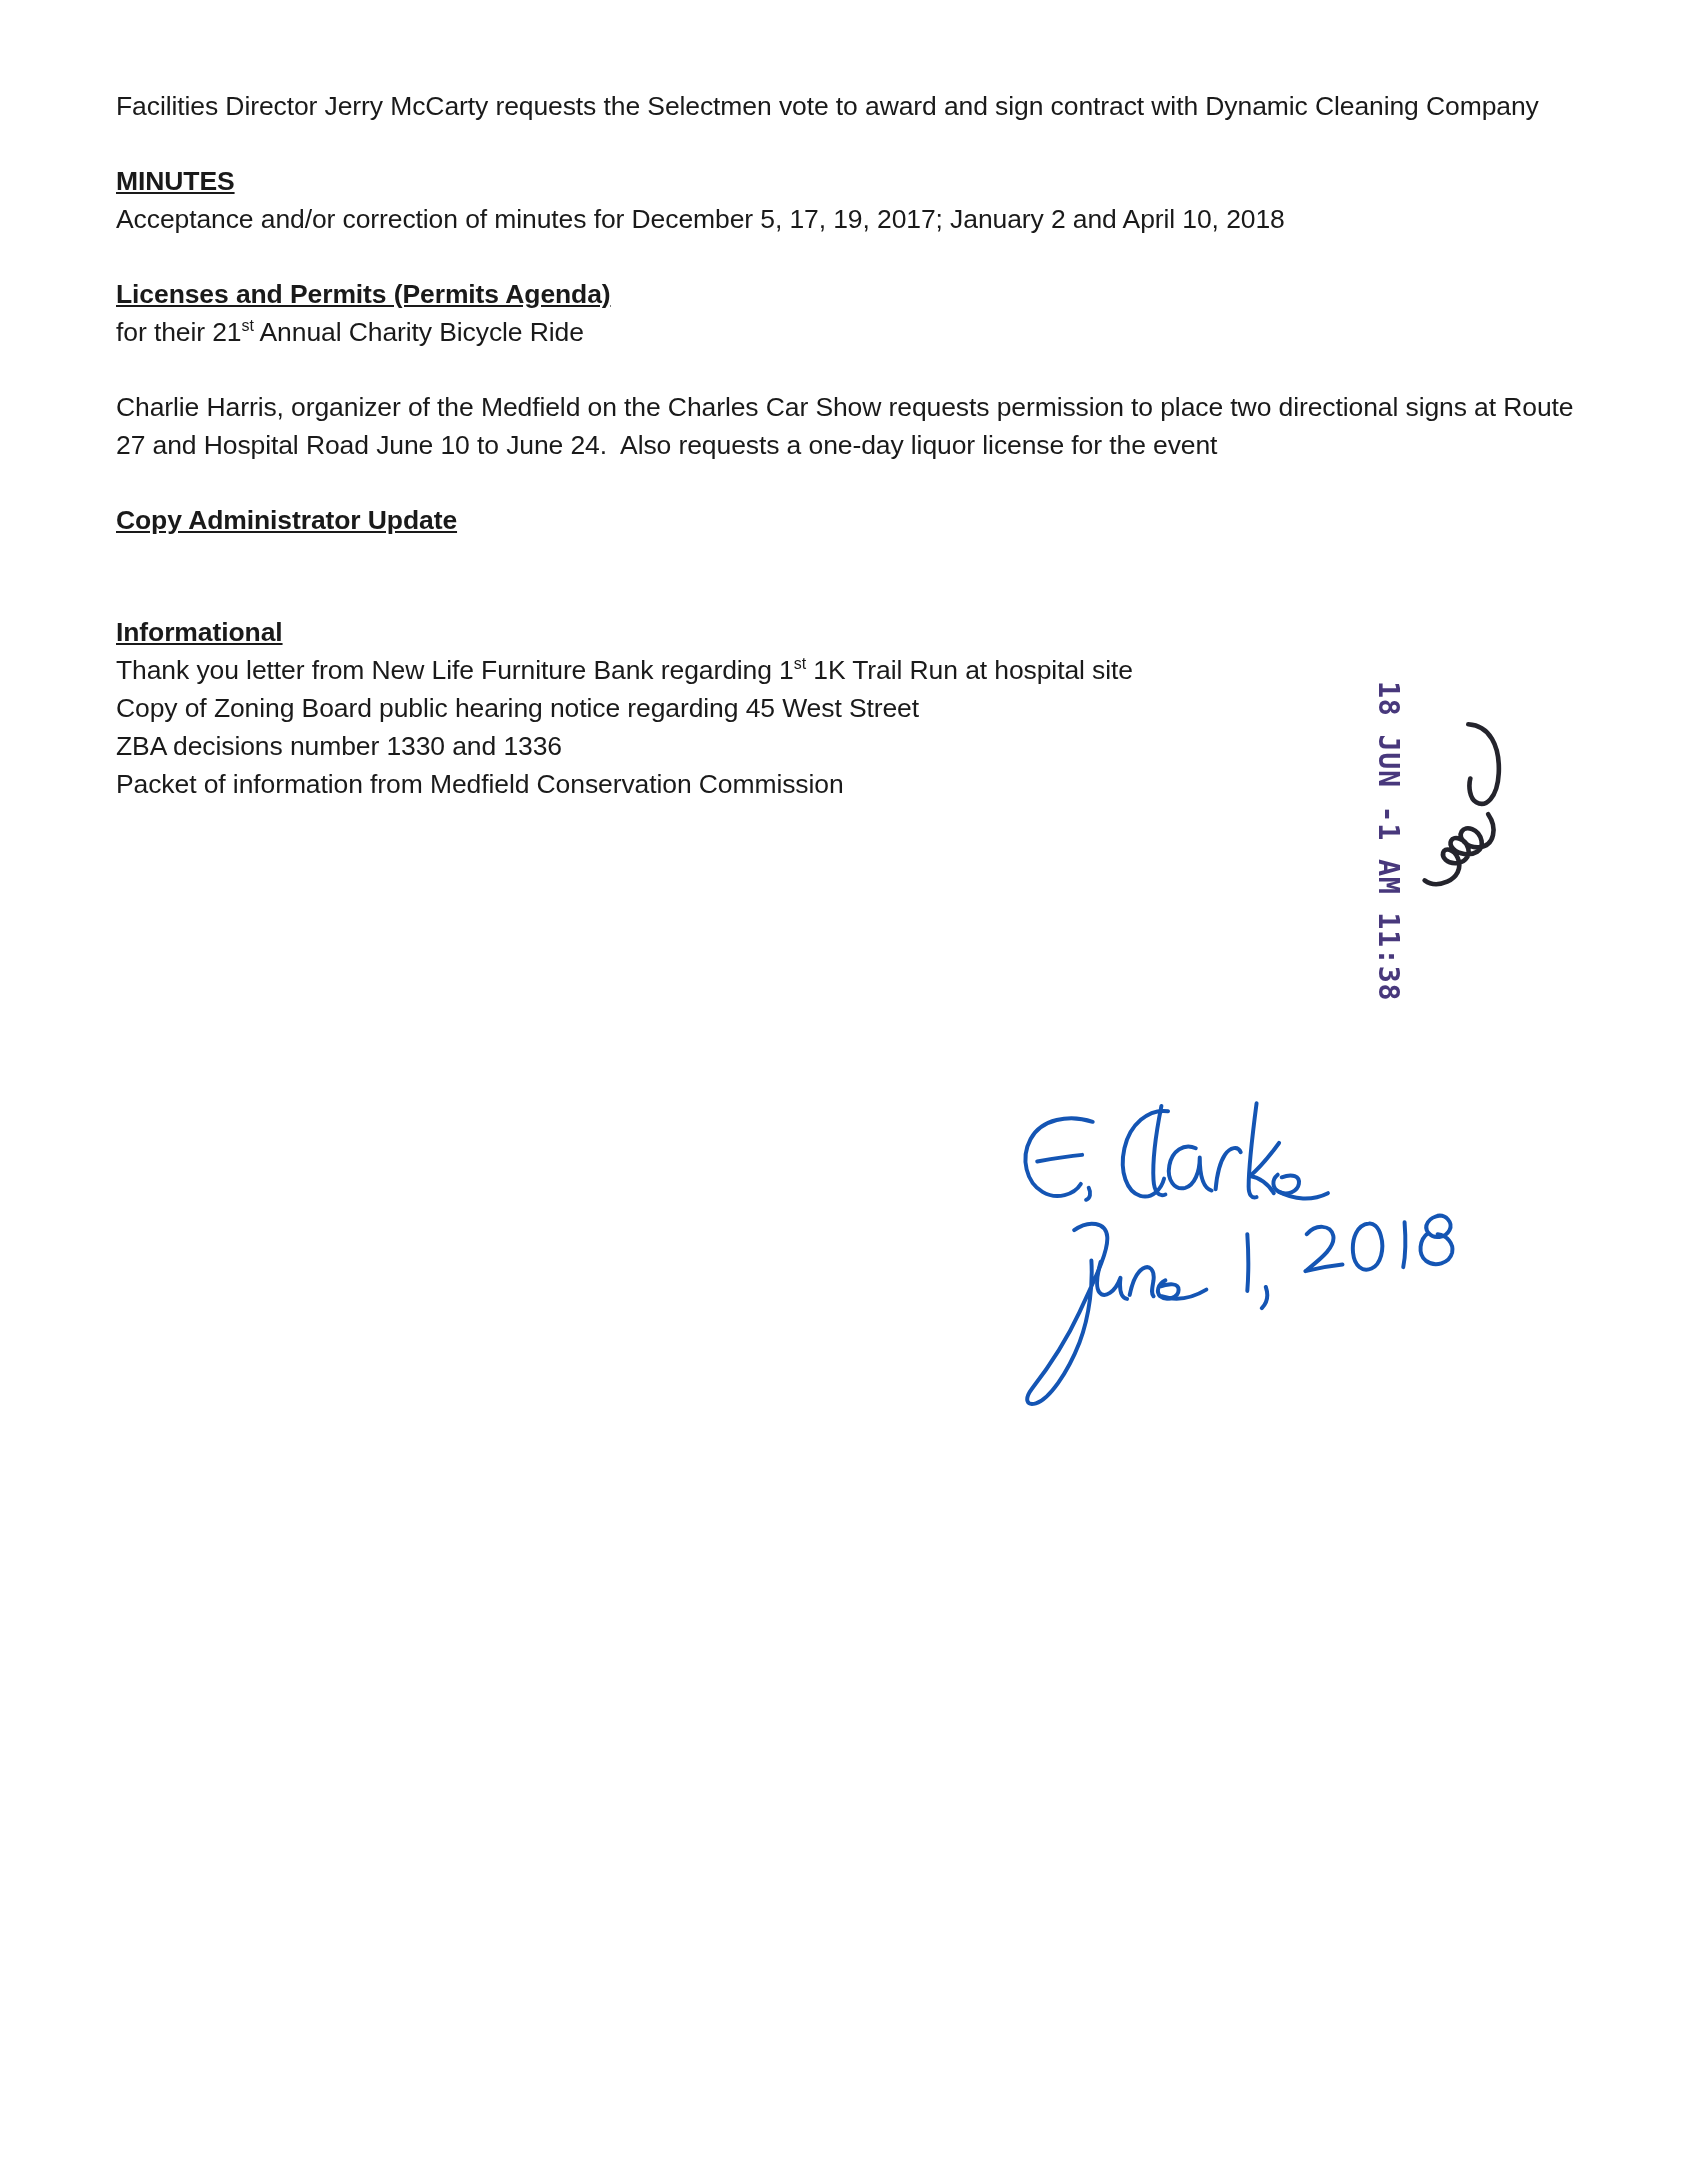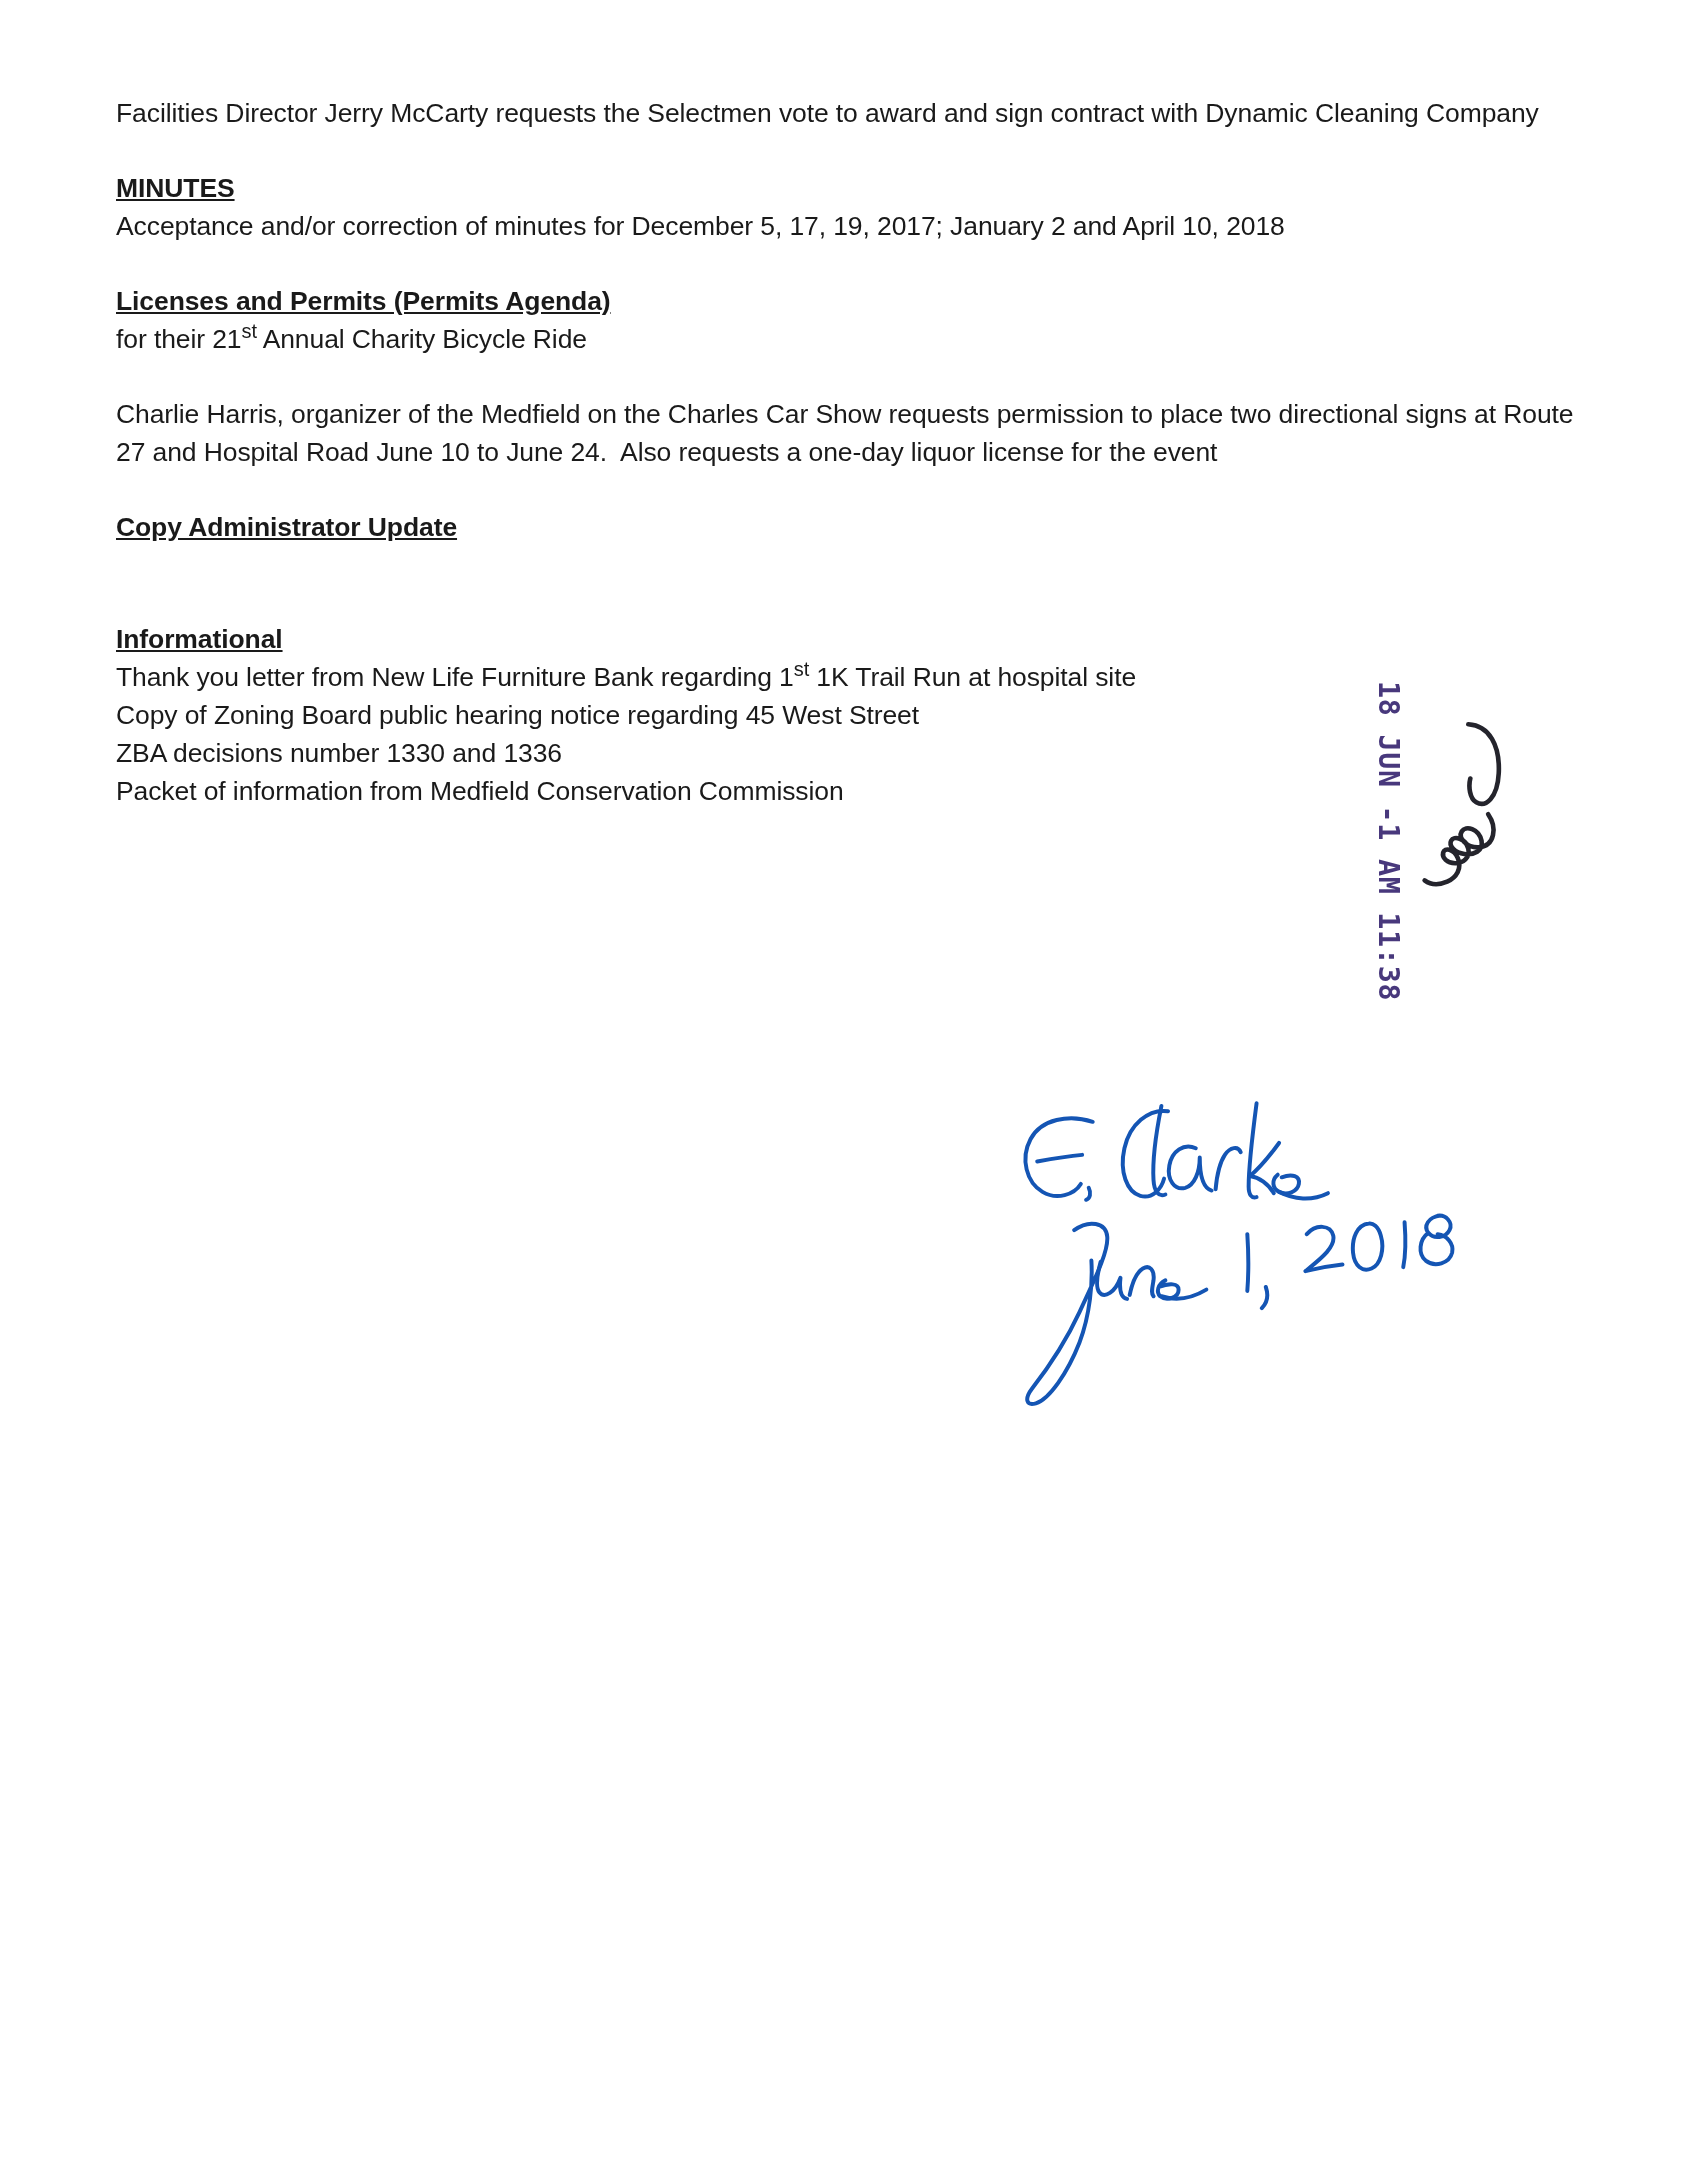--- a/index.html
+++ b/index.html
@@ -14,38 +14,38 @@
     position: relative;
     width: 1687px;
     height: 2183px;
     background: #ffffff;
     overflow: hidden;
   }
   
   #doc {
     position: absolute;
     left: 116px;
-    top: 94px;
+    top: 87px;
     width: 1465px;
   }
   .para {
     font-size: 26.5px;
     line-height: 38px;
     color: #1a1a1a;
     letter-spacing: -0.1px;
     margin: 0;
     white-space: pre-wrap;
   }
   .para.bold {
     font-weight: bold;
     text-decoration: underline;
   }
   .gap-lg { height: 37px; }
   .sup {
-    font-size: 20px;
+    font-size: 16px;
     vertical-align: super;
     line-height: 0;
   }
   
   #stamp {
     position: absolute;
     left: 1365px;
     top: 681px;
     width: 278px;
     height: 40px;

